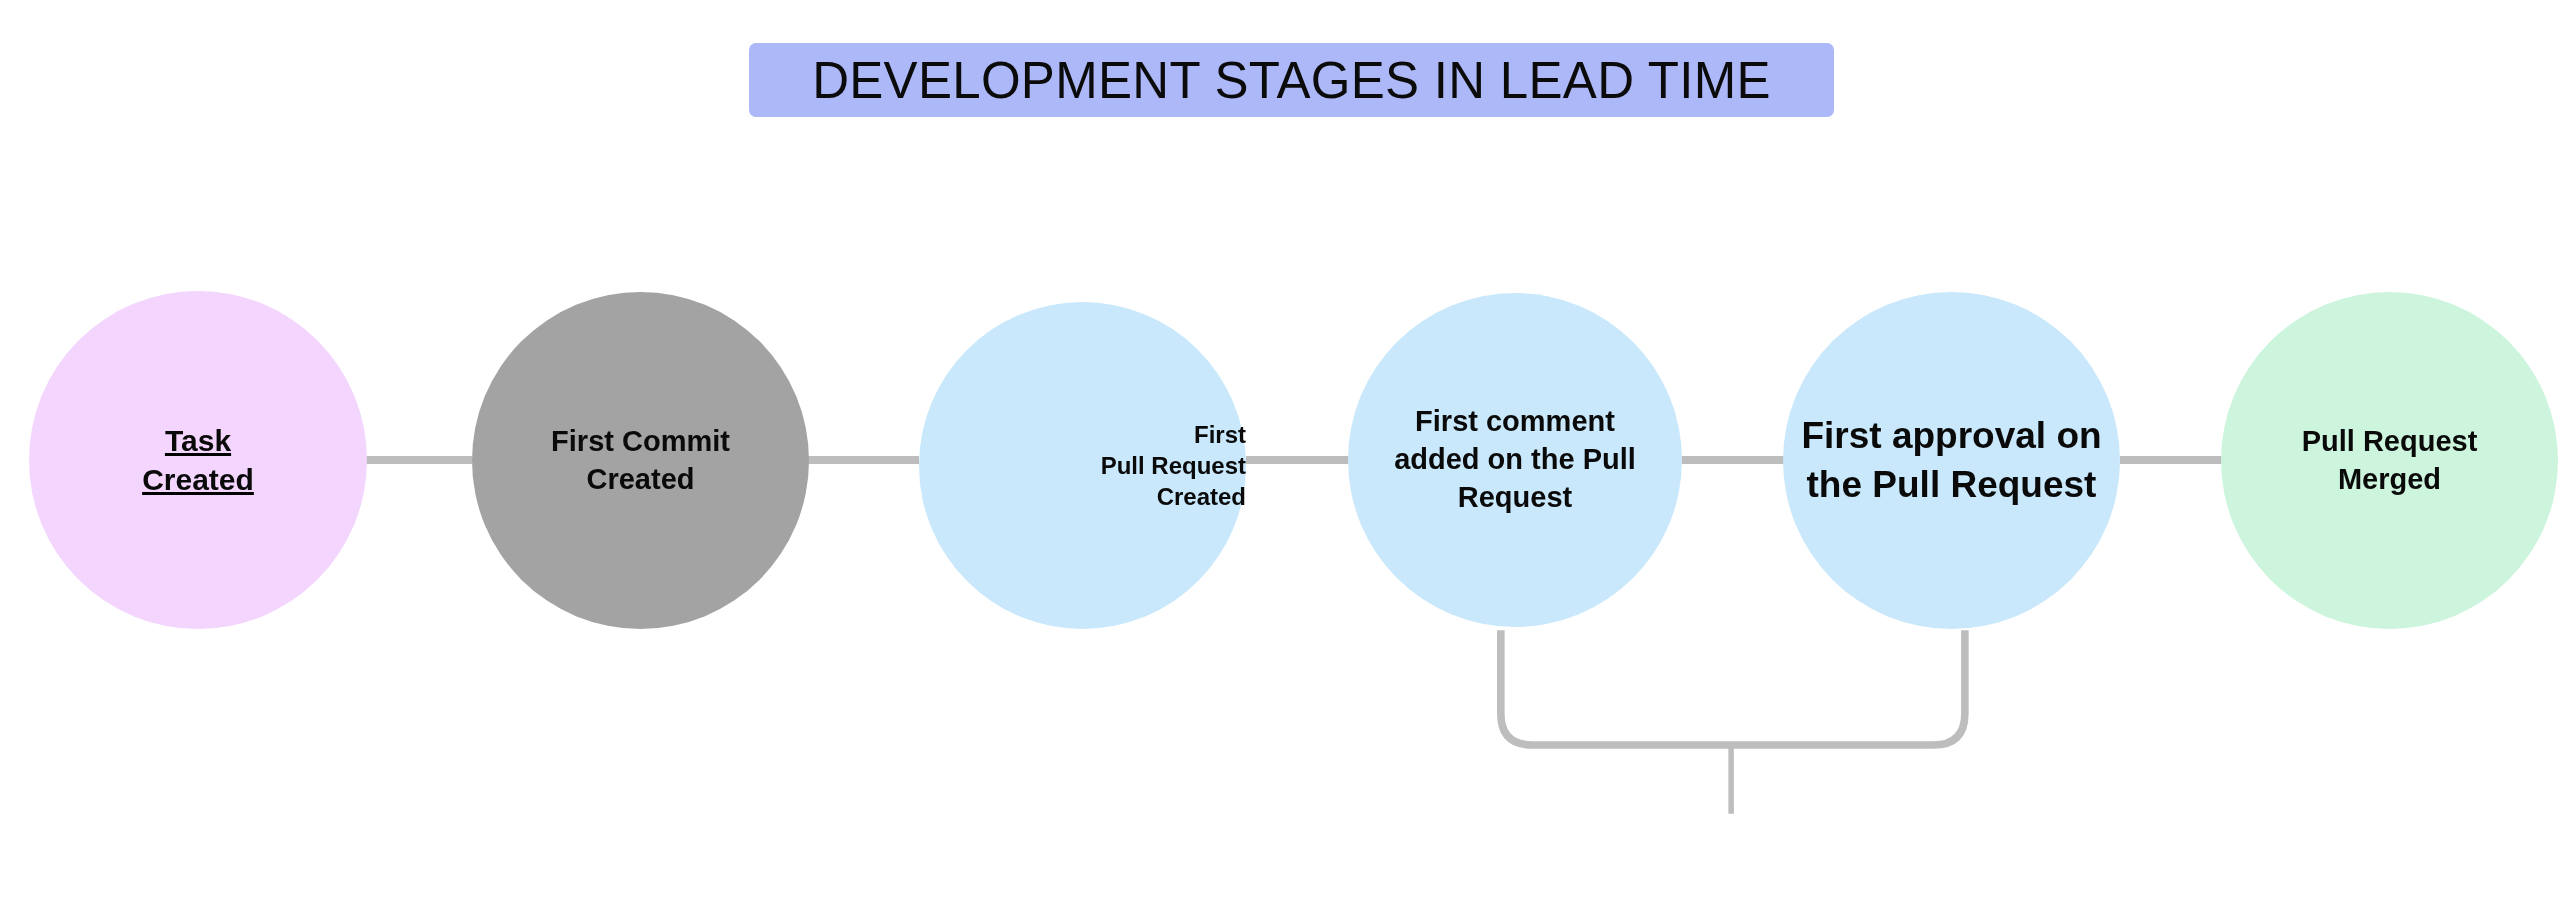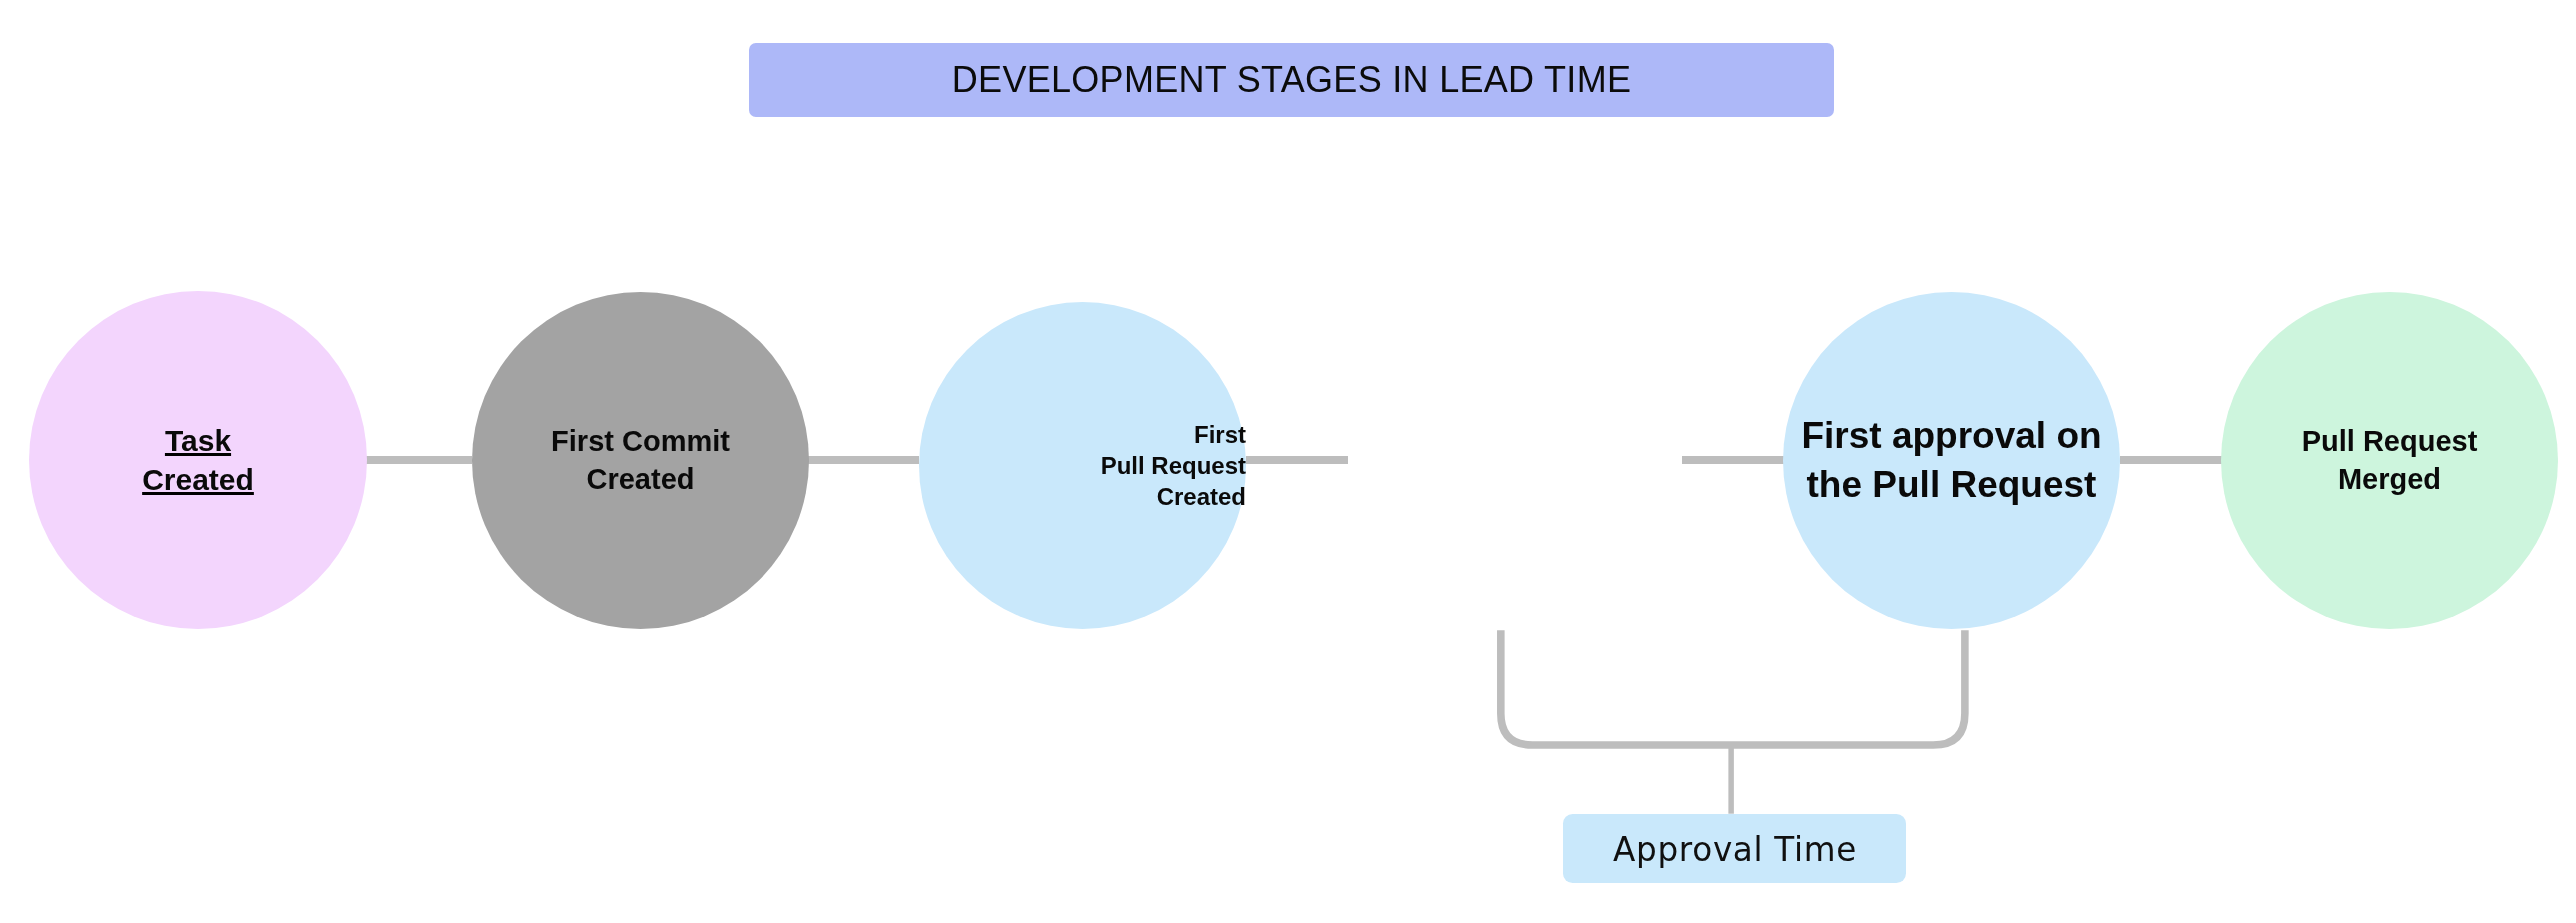--- a/index.html
+++ b/index.html
@@ -30,21 +30,21 @@
     width: 1085px;
     height: 74px;
     border-radius: 6.9px;
     display: flex;
     align-items: center;
     justify-content: center;
     box-sizing: border-box;
   }
   .title-text {
     font-family: "Liberation Sans", sans-serif;
-    font-size: 36px;
+    font-size: 51px;
     font-weight: 400;
     letter-spacing: 0.3px;
     color: #0b0b0b;
     white-space: nowrap;
     line-height: 1;
   }
 
   
   .node {
     position: absolute;
@@ -121,32 +121,34 @@
   </div>
   <div class="node" style="left: 472px; top: 292px; width: 337px; height: 337px; background: #a3a3a3;">
     <span class="node-label" style="font-size: 29px;">First Commit
 Created</span>
   </div>
   <div class="node" style="left: 919px; top: 302px; width: 327px; height: 327px; background: rgb(201, 232, 251);">
     <span class="node-label" style="font-size: 24px; text-align: right;">First
 Pull Request
 Created</span>
   </div>
+  <div class="node" style="left: 1348px; top: 293px; width: 334px; height: 334px; background: rgb(201, 232, 251);">
+    <span class="node-label" style="font-size: 29px;">First comment
+added on the Pull
+Request</span>
+  </div>
   <div class="node" style="left: 1783px; top: 292px; width: 337px; height: 337px; background: rgb(201, 232, 251);">
     <span class="node-label" style="font-size: 37px;">First approval on
 the Pull Request</span>
   </div>
   <div class="node" style="left: 2221px; top: 292px; width: 337px; height: 337px; background: rgb(205, 245, 221);">
     <span class="node-label" style="font-size: 29px;">Pull Request
 Merged</span>
   </div>
 
   <svg id="bracket" viewBox="0 0 800 300" preserveAspectRatio="none" xmlns="http://www.w3.org/2000/svg">
     <path id="bracket-path" fill="none" stroke-linecap="butt" stroke-linejoin="round" d="M 55 18 L 55 139 Q 55 185 101 185 L 684 185 Q 730 185 730 139 L 730 18" stroke="#bdbdbd" stroke-width="11"></path>
     <path id="bracket-stem" fill="none" stroke-linecap="butt" d="M 390 185 L 390 285" stroke="#bdbdbd" stroke-width="8"></path>
   </svg>
 
-  <div class="pill" style="left: 1563px; top: 814px; width: 343px; height: 69px; background: rgb(201, 232, 251);">
-    <span class="pill-text">Approval Time</span>
-  </div>
 
 </div>
 
 
 </body></html>

